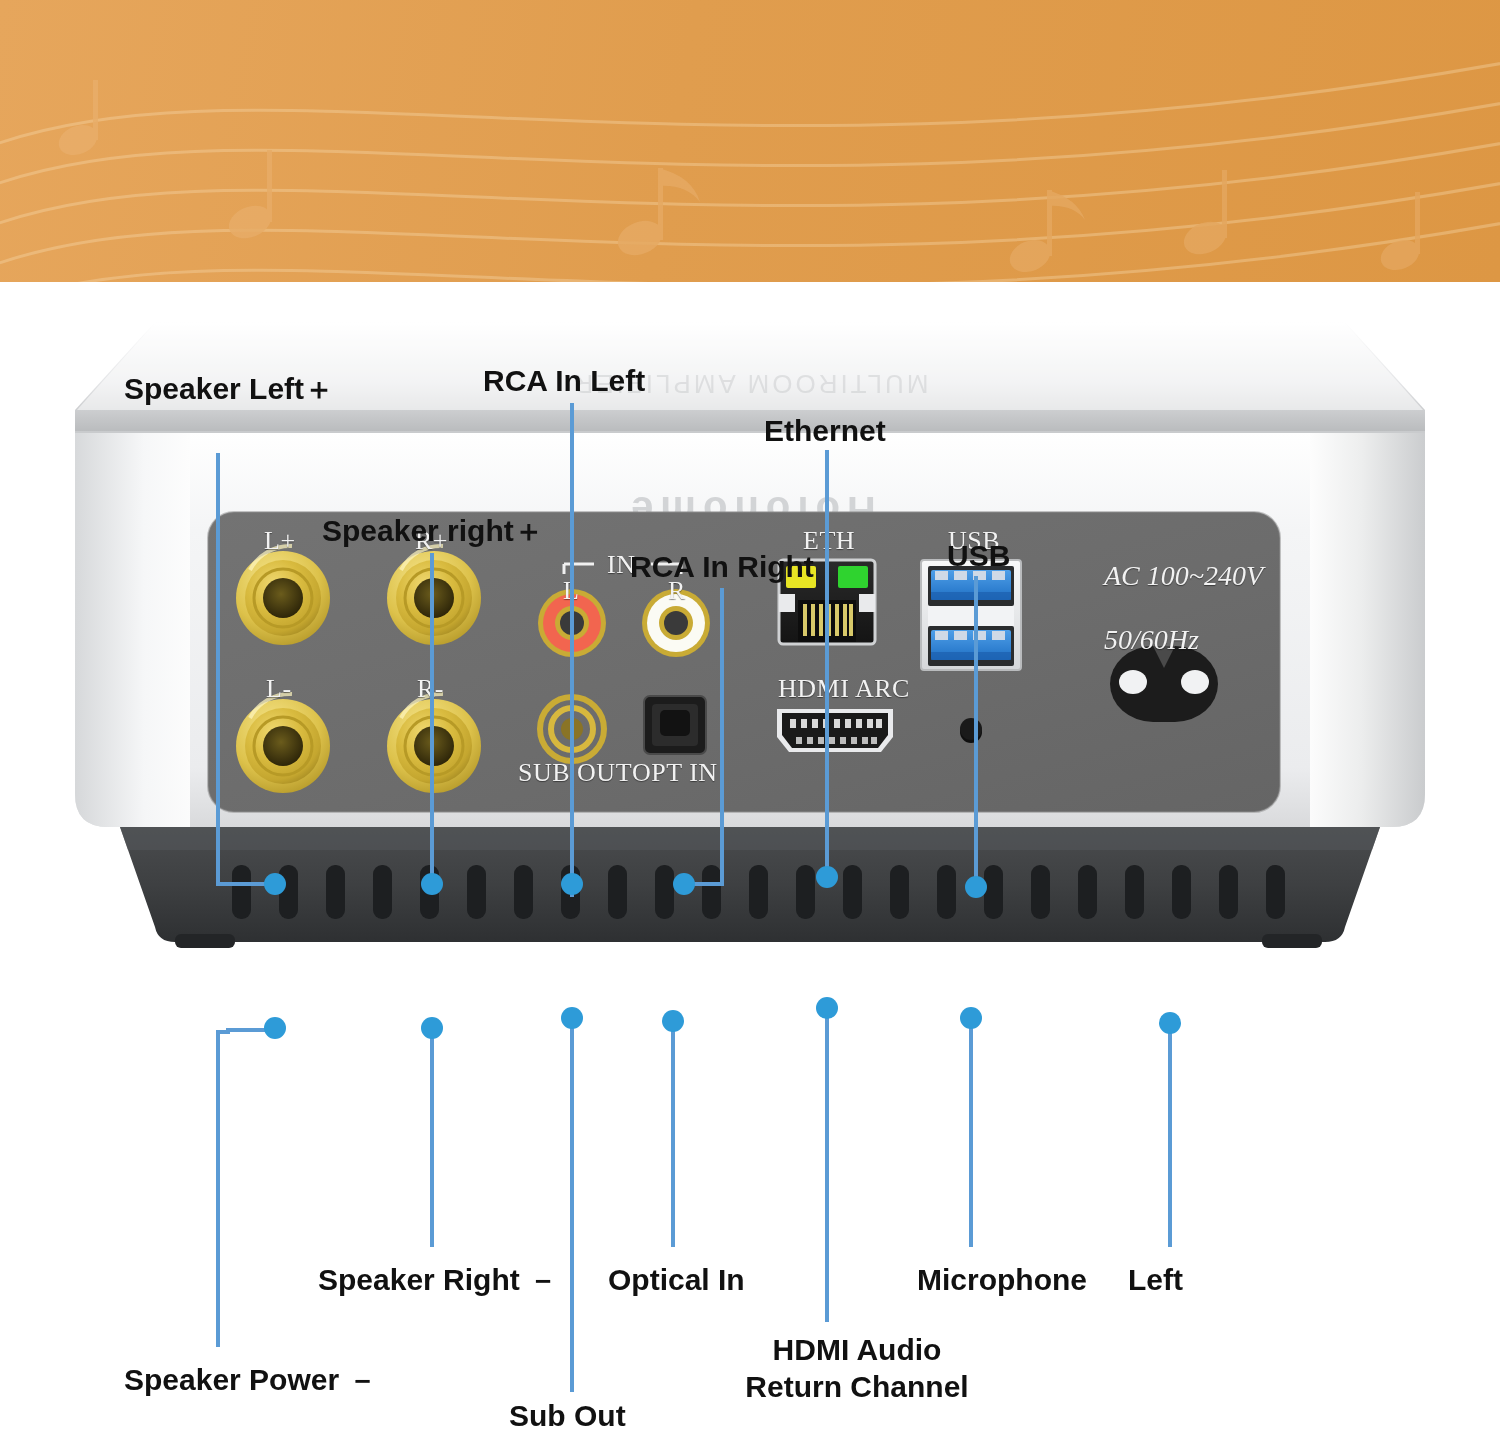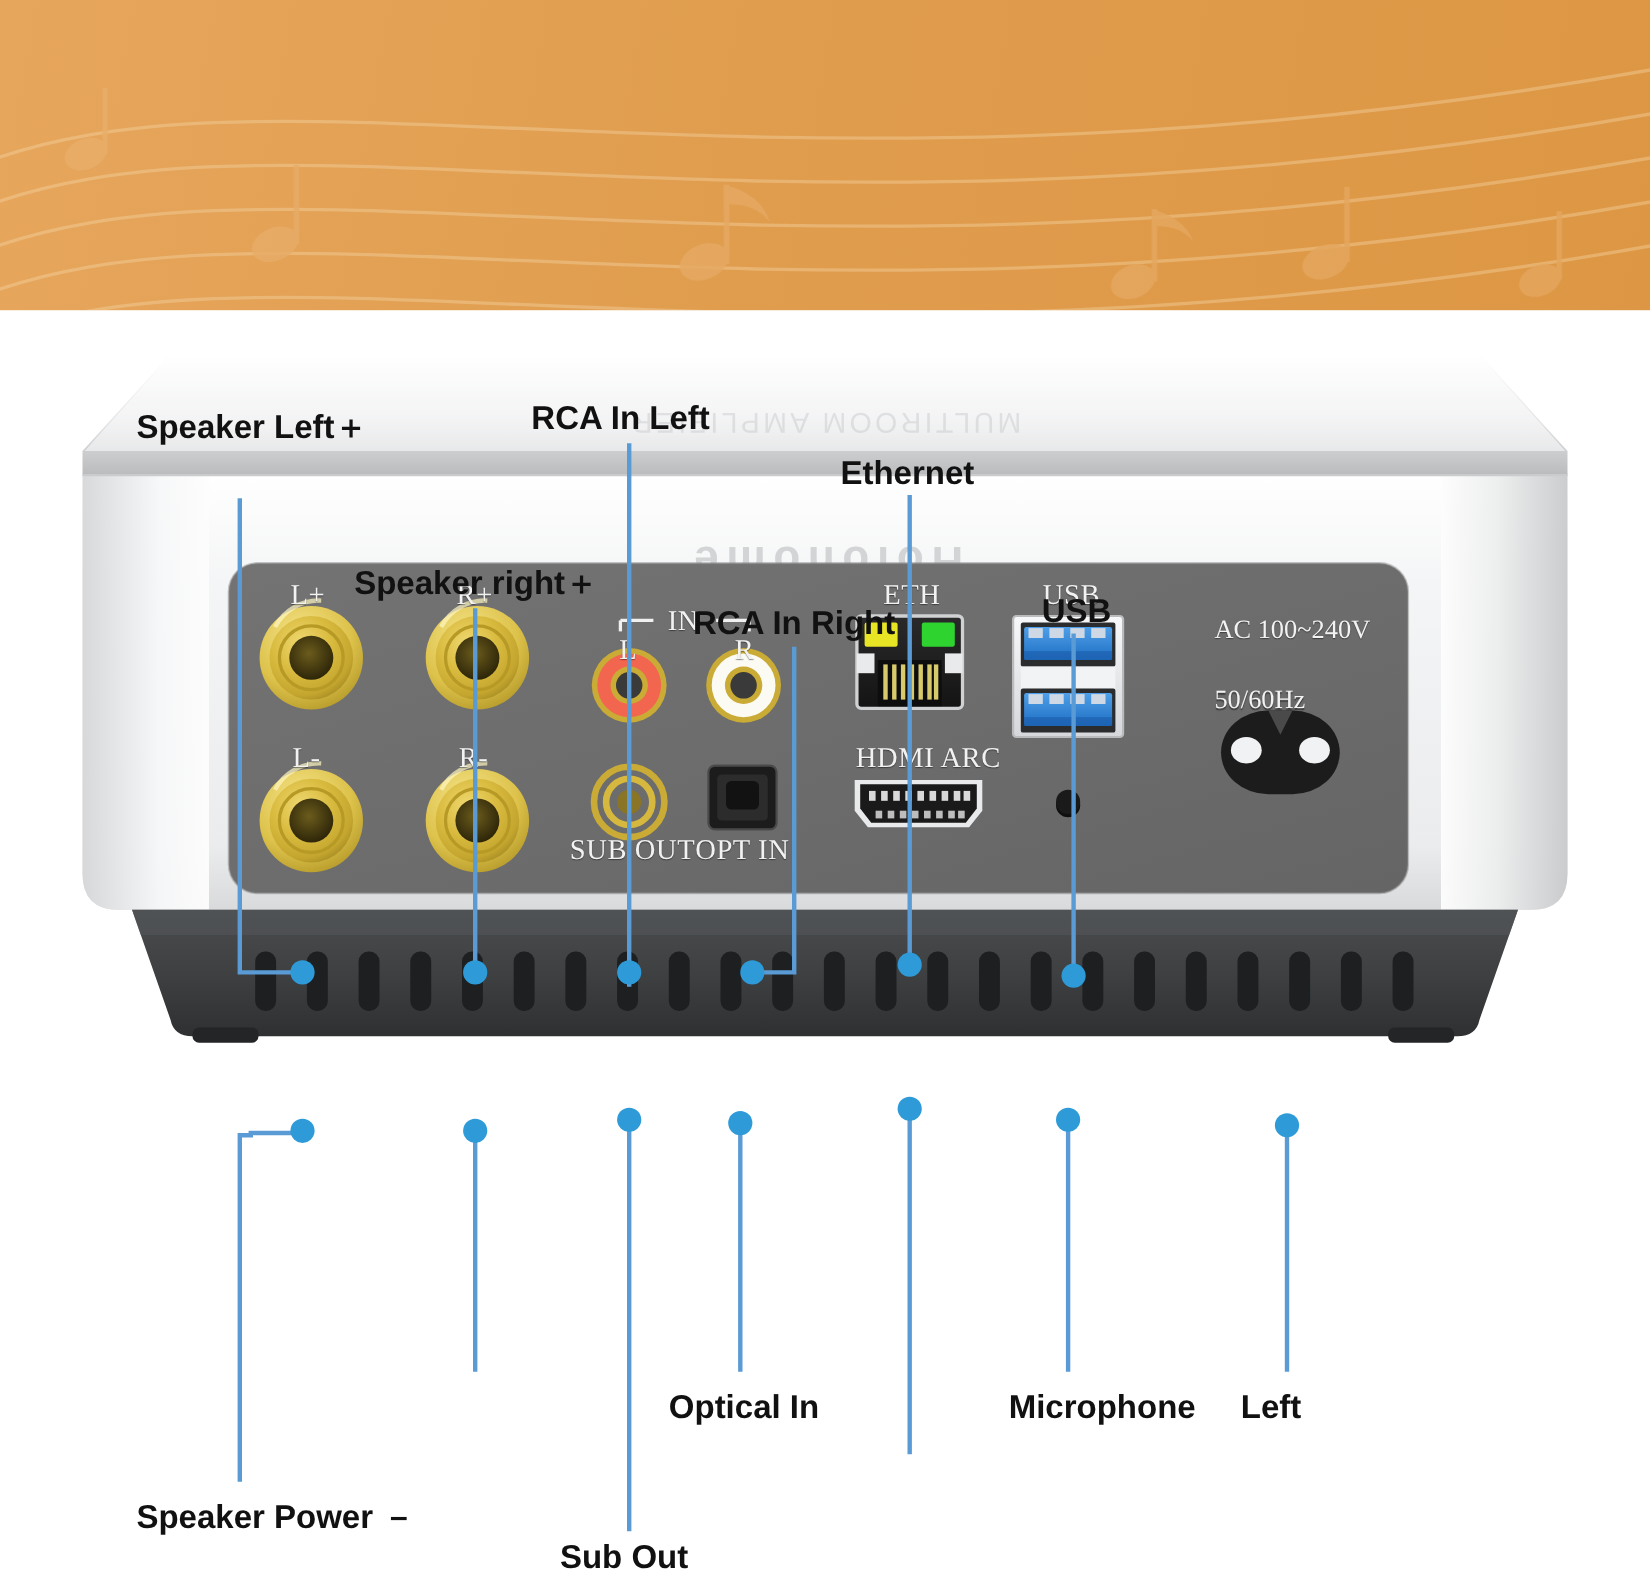--- a/index.html
+++ b/index.html
@@ -39,21 +39,21 @@
   
   .silk {
     position:absolute;
     color:#f2f2f2;
     font-family:"Liberation Serif", serif;
     font-size:26px;
     white-space:nowrap;
     letter-spacing:.5px;
     text-shadow:0 1px 1px rgba(0,0,0,.45);
   }
-  .silk.ac { font-size:24px; letter-spacing:0; }
+  .silk.ac { font-size:28px; letter-spacing:0;font-style:italic; }
 
   
   .callout {
     position:absolute;
     font-family:"Liberation Sans", sans-serif;
     font-weight:bold;
     font-size:30px;
     color:#111111;
     white-space:pre-line;
     line-height:1.22;
@@ -424,17 +424,20 @@
 
 <div id="labels">
   <div class="callout" style="left:124px; top:371px;">Speaker Left＋</div>
   <div class="callout" style="left:322px; top:513px;">Speaker right＋</div>
   <div class="callout" style="left:483px; top:363px;">RCA In Left</div>
   <div class="callout" style="left:630px; top:549px;">RCA In Right</div>
   <div class="callout" style="left:764px; top:413px;">Ethernet</div>
   <div class="callout" style="left:947px; top:538px;">USB</div>
 
   <div class="callout" style="left:124px; top:1362px;">Speaker Power －</div>
+  <div class="callout" style="left:318px; top:1262px;">Speaker Right －</div>
   <div class="callout" style="left:509px; top:1398px;">Sub Out</div>
   <div class="callout" style="left:608px; top:1262px;">Optical In</div>
+  <div class="callout c2" style="left:722px; top:1332px; width:270px;">HDMI Audio
+Return Channel</div>
   <div class="callout" style="left:886px; top:1262px;margin-left:31px;">Microphone</div>
   <div class="callout" style="left:1128px; top:1262px;">Left</div>
 </div>
 
 </body></html>

